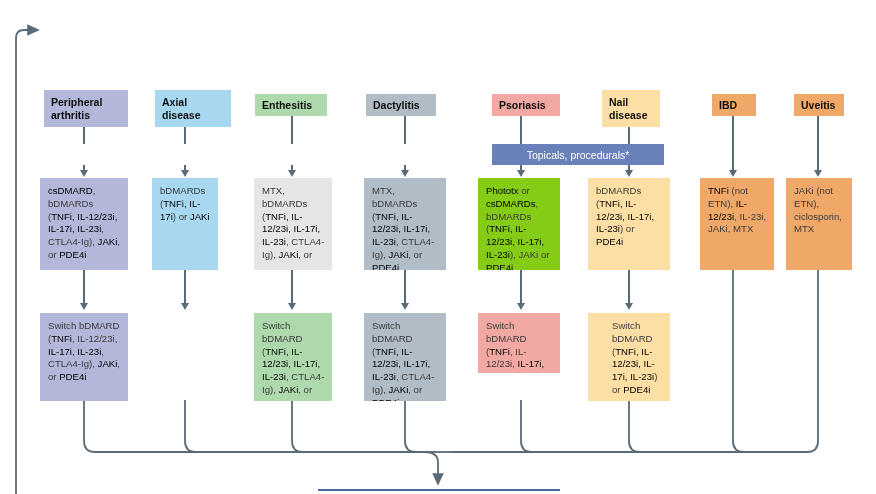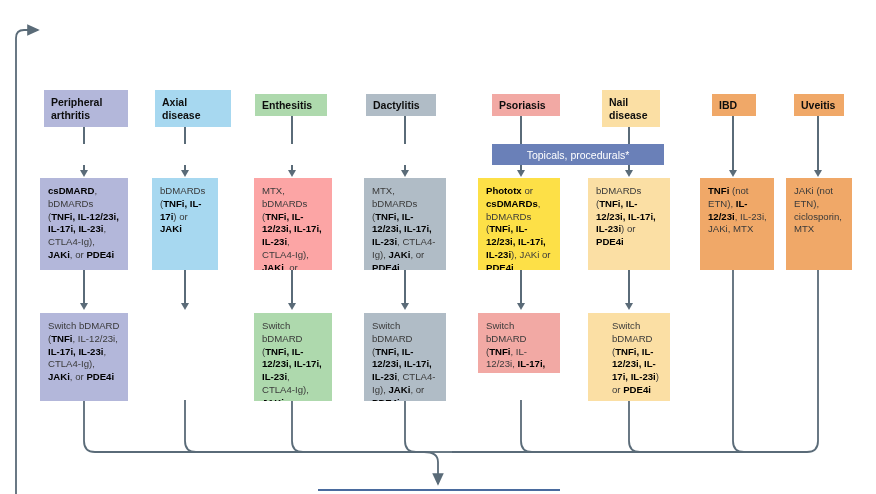--- a/index.html
+++ b/index.html
@@ -50,21 +50,21 @@
   
   .tbox{
     position:absolute;
     box-sizing:border-box;
     padding:7px 7px 5px 8px;
     font-size:9.6px;
     line-height:1.33;
     color:#3a3a3a;
     overflow:hidden;
   }
-  .tbox b{color:#000000;font-weight:bold;margin-top:32px;}
+  .tbox b{color:#000000;font-weight:normal;margin-top:32px;}
 
   
   .vline{position:absolute;background:#5a6b78;width:1.6px;}
   .arrowhead{
     position:absolute;width:0;height:0;
     border-left:4px solid transparent;
     border-right:4px solid transparent;
     border-top:7px solid #5a6b78;
   }
 
@@ -156,23 +156,23 @@
   <div class="arrowhead" style="left:288px;top:170px;"></div>
   <div class="vline" style="left:404px;top:165px;height:8px;"></div>
   <div class="arrowhead" style="left:401px;top:170px;"></div>
   <div class="vline" style="left:520px;top:165px;height:8px;"></div>
   <div class="arrowhead" style="left:517px;top:170px;"></div>
   <div class="vline" style="left:628px;top:165px;height:8px;"></div>
   <div class="arrowhead" style="left:625px;top:170px;"></div>
 
   <div class="tbox" style="left:40px;top:178px;width:88px;height:92px;background:#b3b7da;"><b>csDMARD</b>, bDMARDs (<b>TNFi, IL-12/23i, IL-17i, IL-23i</b>, CTLA4-Ig), <b>JAKi</b>, or <b>PDE4i</b></div>
   <div class="tbox" style="left:152px;top:178px;width:66px;height:92px;background:#a7d8f0;">bDMARDs (<b>TNFi, IL-17i</b>) or <b>JAKi</b></div>
-  <div class="tbox" style="left:254px;top:178px;width:78px;height:92px;background:#fca5a5;">MTX, bDMARDs (<b>TNFi, IL-12/23i, IL-17i, IL-23i</b>, CTLA4-Ig), <b>JAKi</b>, or </div>
+  <div class="tbox" style="left:254px;top:178px;width:78px;height:92px;background:#e5e5e5;">MTX, bDMARDs (<b>TNFi, IL-12/23i, IL-17i, IL-23i</b>, CTLA4-Ig), <b>JAKi</b>, or </div>
   <div class="tbox" style="left:364px;top:178px;width:82px;height:92px;background:#b0bcc6;">MTX, bDMARDs (<b>TNFi, IL-12/23i, IL-17i, IL-23i</b>, CTLA4-Ig), <b>JAKi</b>, or <b>PDE4i</b></div>
-  <div class="tbox" style="left:478px;top:178px;width:82px;height:92px;background:#fde047;"><b>Phototx</b> or <b>csDMARDs</b>, bDMARDs (<b>TNFi, IL-12/23i, IL-17i, IL-23i</b>), JAKi or <b>PDE4i</b></div>
+  <div class="tbox" style="left:478px;top:178px;width:82px;height:92px;background:#84cc16;"><b>Phototx</b> or <b>csDMARDs</b>, bDMARDs (<b>TNFi, IL-12/23i, IL-17i, IL-23i</b>), JAKi or <b>PDE4i</b></div>
   <div class="tbox" style="left:588px;top:178px;width:82px;height:92px;background:#fbdfa4;">bDMARDs (<b>TNFi, IL-12/23i, IL-17i, IL-23i</b>) or <b>PDE4i</b></div>
   <div class="tbox" style="left:700px;top:178px;width:74px;height:92px;background:#f0a868;"><b>TNFi</b> (not ETN), <b>IL-12/23i</b>, IL-23i, JAKi, MTX</div>
   <div class="tbox" style="left:786px;top:178px;width:66px;height:92px;background:#f0a868;">JAKi (not ETN), ciclosporin, MTX</div>
 
   <div class="vline" style="left:83px;top:270px;height:36px;"></div>
   <div class="arrowhead" style="left:80px;top:303px;"></div>
   <div class="vline" style="left:184px;top:270px;height:36px;"></div>
   <div class="arrowhead" style="left:181px;top:303px;"></div>
   <div class="vline" style="left:291px;top:270px;height:36px;"></div>
   <div class="arrowhead" style="left:288px;top:303px;"></div>

